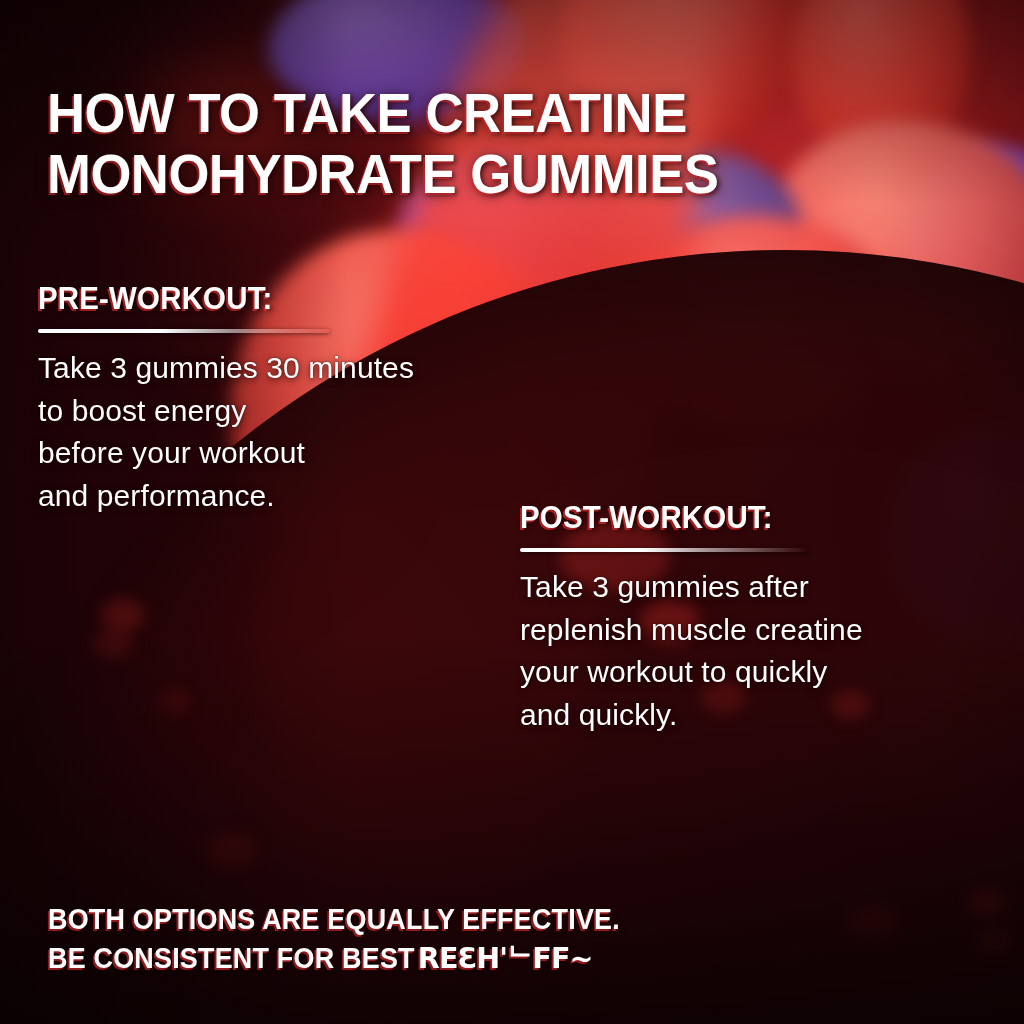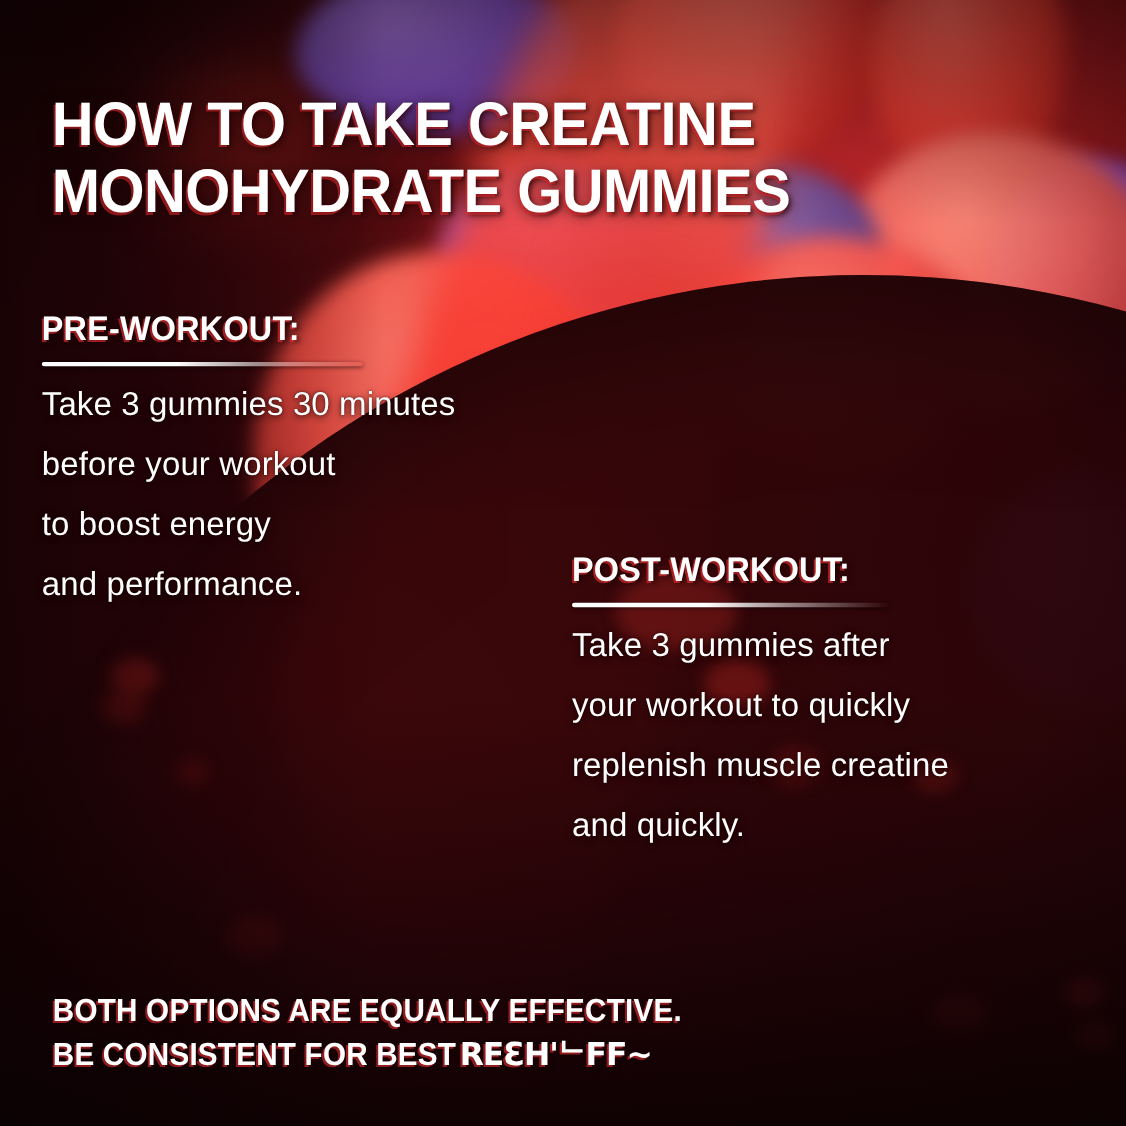--- a/index.html
+++ b/index.html
@@ -197,21 +197,21 @@
 
   .body-text {
     margin: 14px 0 0 0;
     color: #ffffff;
     font-size: 30px;
     line-height: 1.42;
     font-weight: 400;
     letter-spacing: .1px;
     text-shadow: 0 2px 7px rgba(25,0,2,.85), 0 0 2px rgba(25,0,2,.6);
   }
-  .body-text .ln { display: block; white-space: nowrap; margin-top: 12px; }
+  .body-text .ln { display: block; white-space: nowrap; }
 
   
   #pre-block  { left: 38px;  top: 281px; width: 470px; }
   #pre-block .rule { width: 292px; }
 
   
   #post-block { left: 520px; top: 500px; width: 460px; }
   #post-block .rule { width: 288px; }
 
   
@@ -295,33 +295,33 @@
     <h1 class="headline">
       <span class="hl-line">HOW TO TAKE CREATINE</span>
       <span class="hl-line">MONOHYDRATE GUMMIES</span>
     </h1>
 
     <div class="block" id="pre-block">
       <h2 class="sec-title">PRE-WORKOUT:</h2>
       <div class="rule"></div>
       <p class="body-text">
         <span class="ln">Take 3 gummies 30 minutes</span>
+        <span class="ln">to boost energy</span>
         <span class="ln">before your workout</span>
-        <span class="ln">to boost energy</span>
         <span class="ln">and performance.</span>
       </p>
     </div>
 
     <div class="block" id="post-block">
       <h2 class="sec-title">POST-WORKOUT:</h2>
       <div class="rule"></div>
       <p class="body-text">
         <span class="ln">Take 3 gummies after</span>
+        <span class="ln">replenish muscle creatine</span>
         <span class="ln">your workout to quickly</span>
-        <span class="ln">replenish muscle creatine</span>
         <span class="ln">and quickly.</span>
       </p>
     </div>
 
     <div class="footer">
       <span class="ft-line">BOTH OPTIONS ARE EQUALLY EFFECTIVE.</span>
       <span class="ft-line"><span>BE CONSISTENT FOR BEST </span><span class="glitch-word">REƐH'ᄂϜϜ~</span></span>
     </div>
 
   </div>

